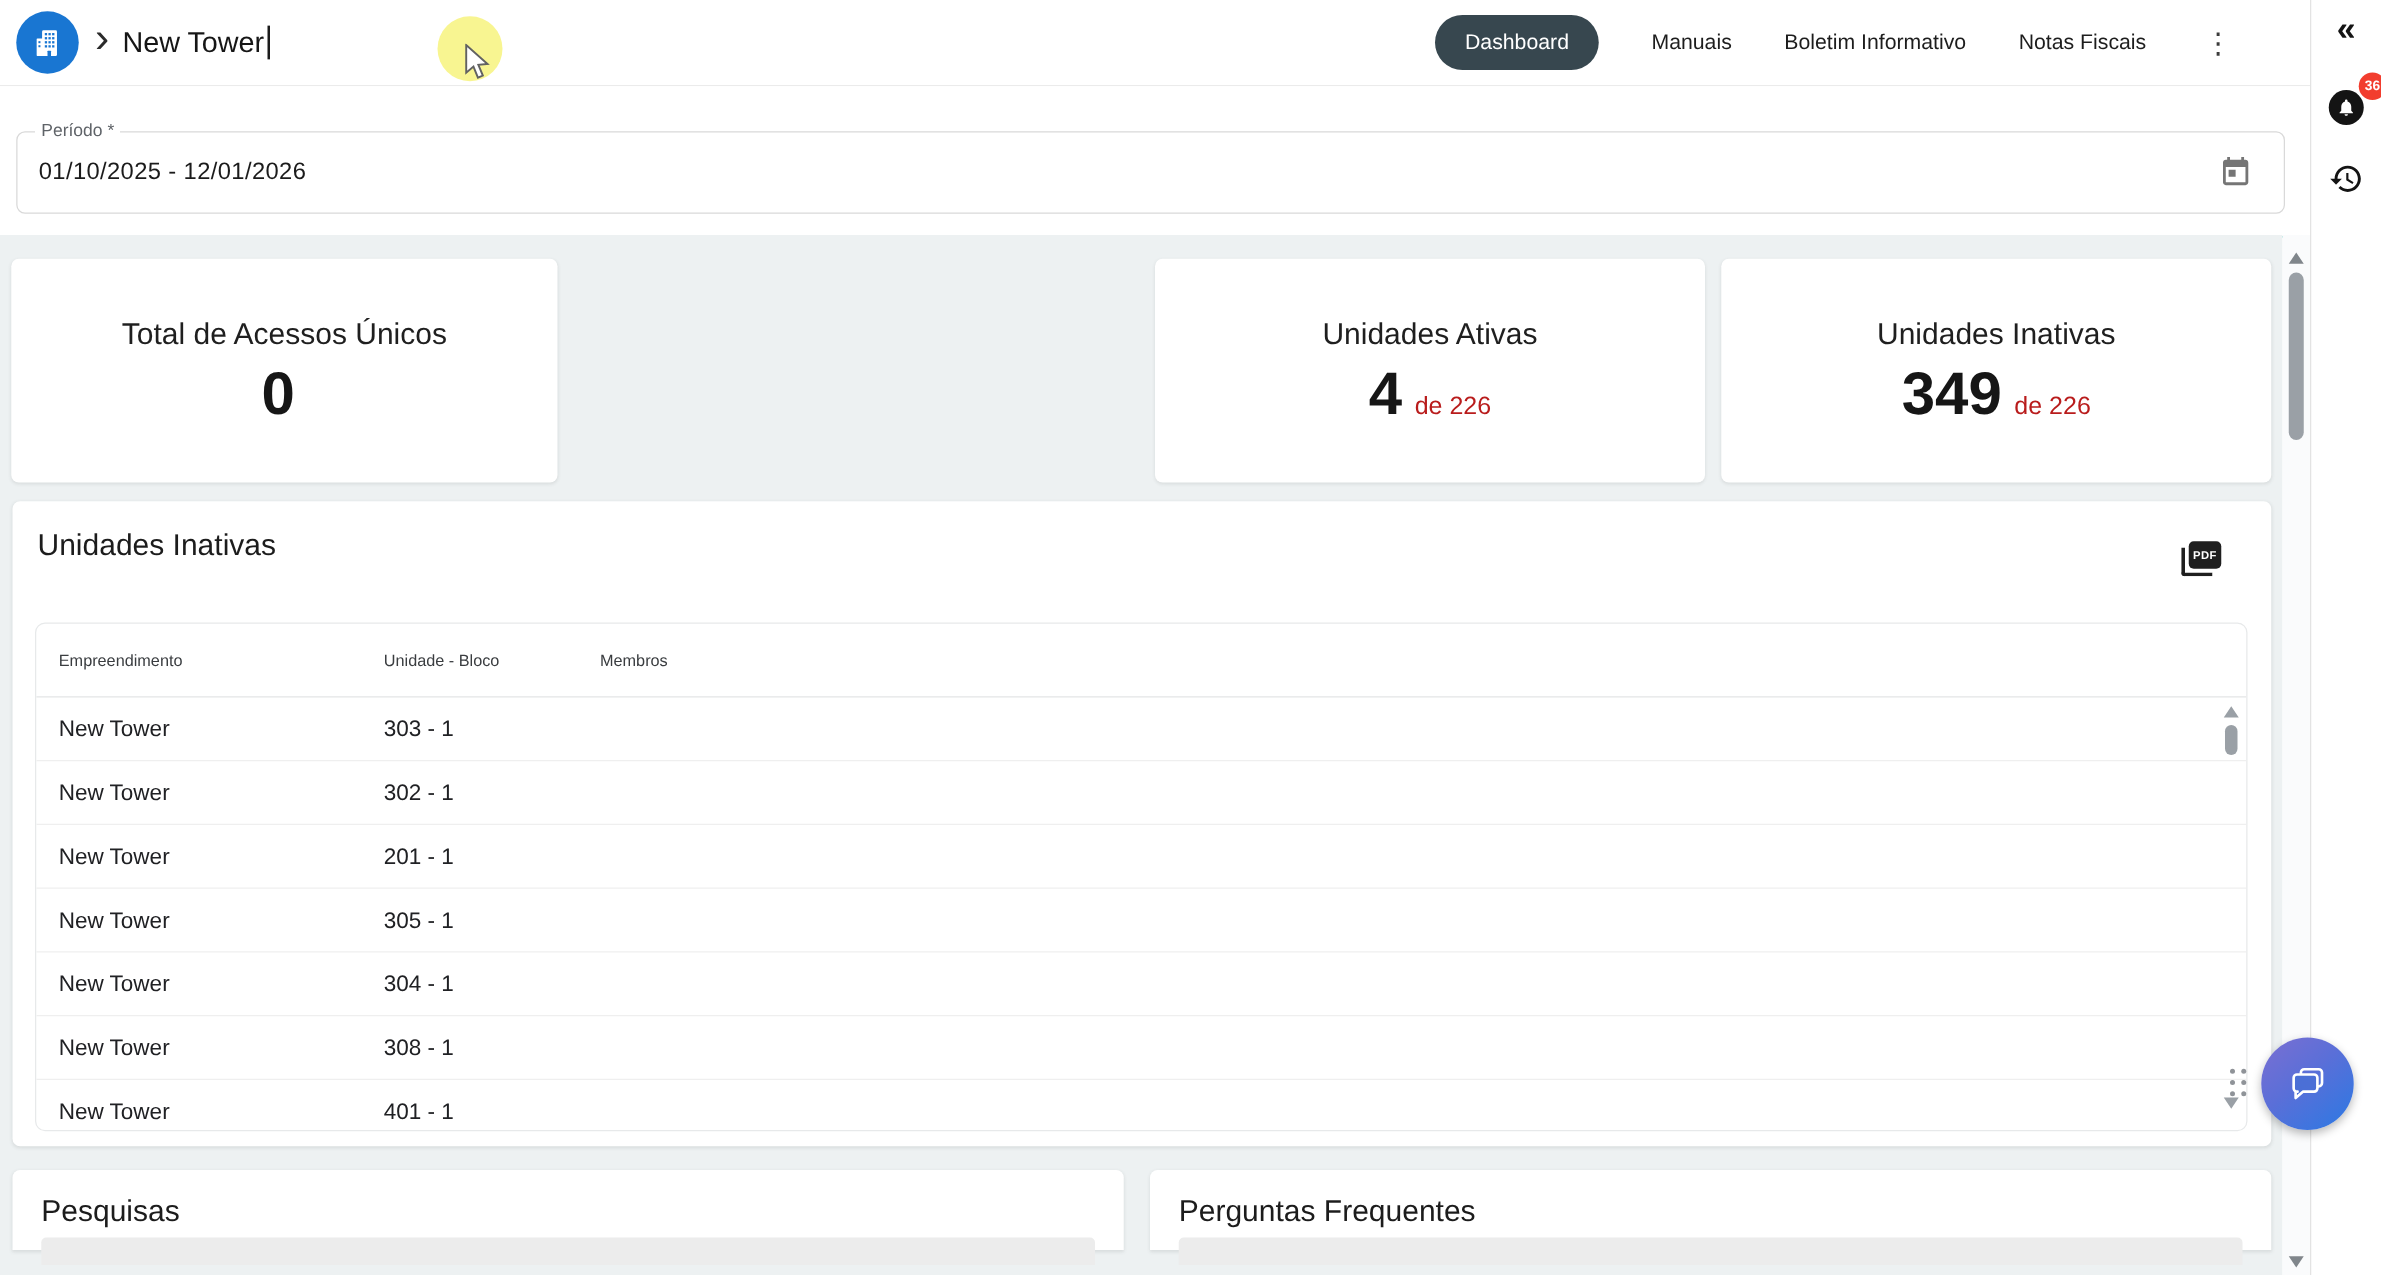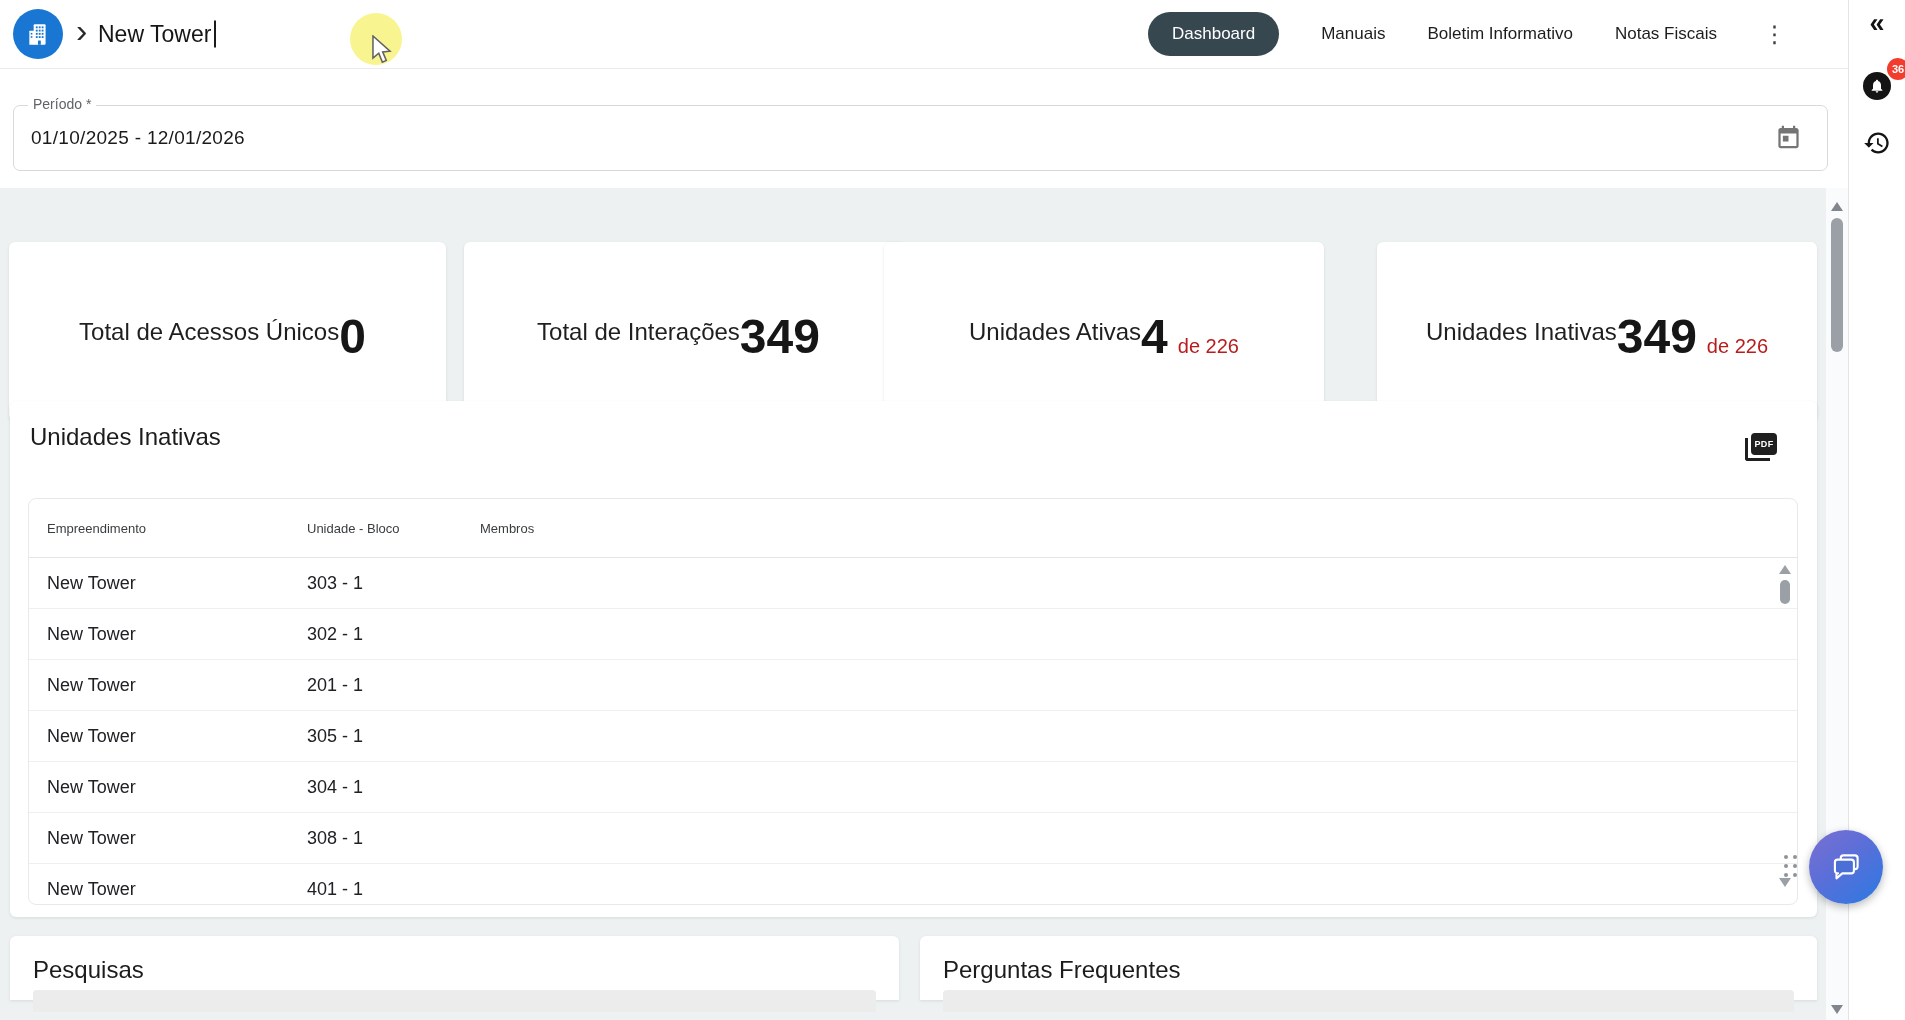--- a/index.html
+++ b/index.html
@@ -30,21 +30,21 @@
   .filter-bar{position:relative;height:120px;background:#fff;border-bottom:1px solid #14b8a6;}
   .period-field{position:absolute;left:13px;top:36px;width:1815px;height:66px;border:1px solid #d9d9d9;
     border-radius:7px;background:#fff;box-sizing:border-box;cursor:text;}
   .period-label{position:absolute;left:14px;top:-10px;background:#fff;padding:0 5px;font-size:14px;color:#5f6368;}
   .period-value{position:absolute;left:17px;top:50%;transform:translateY(-50%);font-size:19px;color:#1b1b1b;letter-spacing:.3px;}
   .calendar-btn{position:absolute;right:25px;top:50%;transform:translateY(-50%);border:none;background:none;cursor:pointer;padding:0;line-height:0;}
 
   
   .content{position:absolute;left:0;top:188px;width:1826px;height:832px;background:#edf1f2;}
   .card{position:absolute;top:19px;height:179px;background:#fff;border-radius:6px;
-    box-shadow:0 1px 3px rgba(60,64,67,.12);display:flex;flex-direction:row;align-items:center;justify-content:center;margin-top:35px;}
+    box-shadow:0 1px 3px rgba(60,64,67,.12);display:flex;flex-direction:column;align-items:center;justify-content:center;}
   .card-title{font-size:24px;font-weight:500;color:#1f1f1f;}
   .card-value-row{display:flex;align-items:baseline;gap:10px;margin-top:10px;}
   .card-value{font-size:48px;font-weight:700;color:#161616;line-height:1;}
   .card-suffix{font-size:20px;color:#b91c1c;}
 
   .units-panel{position:absolute;left:10px;top:213px;width:1807px;height:516px;background:#fff;border-radius:6px;
     box-shadow:0 1px 3px rgba(60,64,67,.12);}
   .panel-title{position:absolute;left:20px;top:22px;font-size:24px;font-weight:500;color:#1c1c1c;}
   .pdf-btn{position:absolute;right:40px;top:32px;width:32px;height:30px;border:none;background:none;cursor:pointer;padding:0;}
   .pdf-body{position:absolute;right:0;top:0;width:26px;height:22px;background:#1f1f1f;border-radius:4px;
@@ -164,29 +164,22 @@
   <div class="content">
 
       <div class="card" style="left: 9px; width: 437px;">
         <div class="card-title">Total de Acessos Únicos</div>
         <div class="card-value-row">
           <span class="card-value">0</span>
           <span class="card-suffix"></span>
         </div>
       </div>
 
-      <div class="card" style="left: 464px; width: 439px;">
-        <div class="card-title">Total de Interações</div>
-        <div class="card-value-row">
-          <span class="card-value">349</span>
-          <span class="card-suffix"></span>
-        </div>
-      </div>
-
-      <div class="card" style="left: 884px; width: 440px;">
+
+      <div class="card" style="left: 924px; width: 440px;">
         <div class="card-title">Unidades Ativas</div>
         <div class="card-value-row">
           <span class="card-value">4</span>
           <span class="card-suffix">de 226</span>
         </div>
       </div>
 
       <div class="card" style="left: 1377px; width: 440px;">
         <div class="card-title">Unidades Inativas</div>
         <div class="card-value-row">

